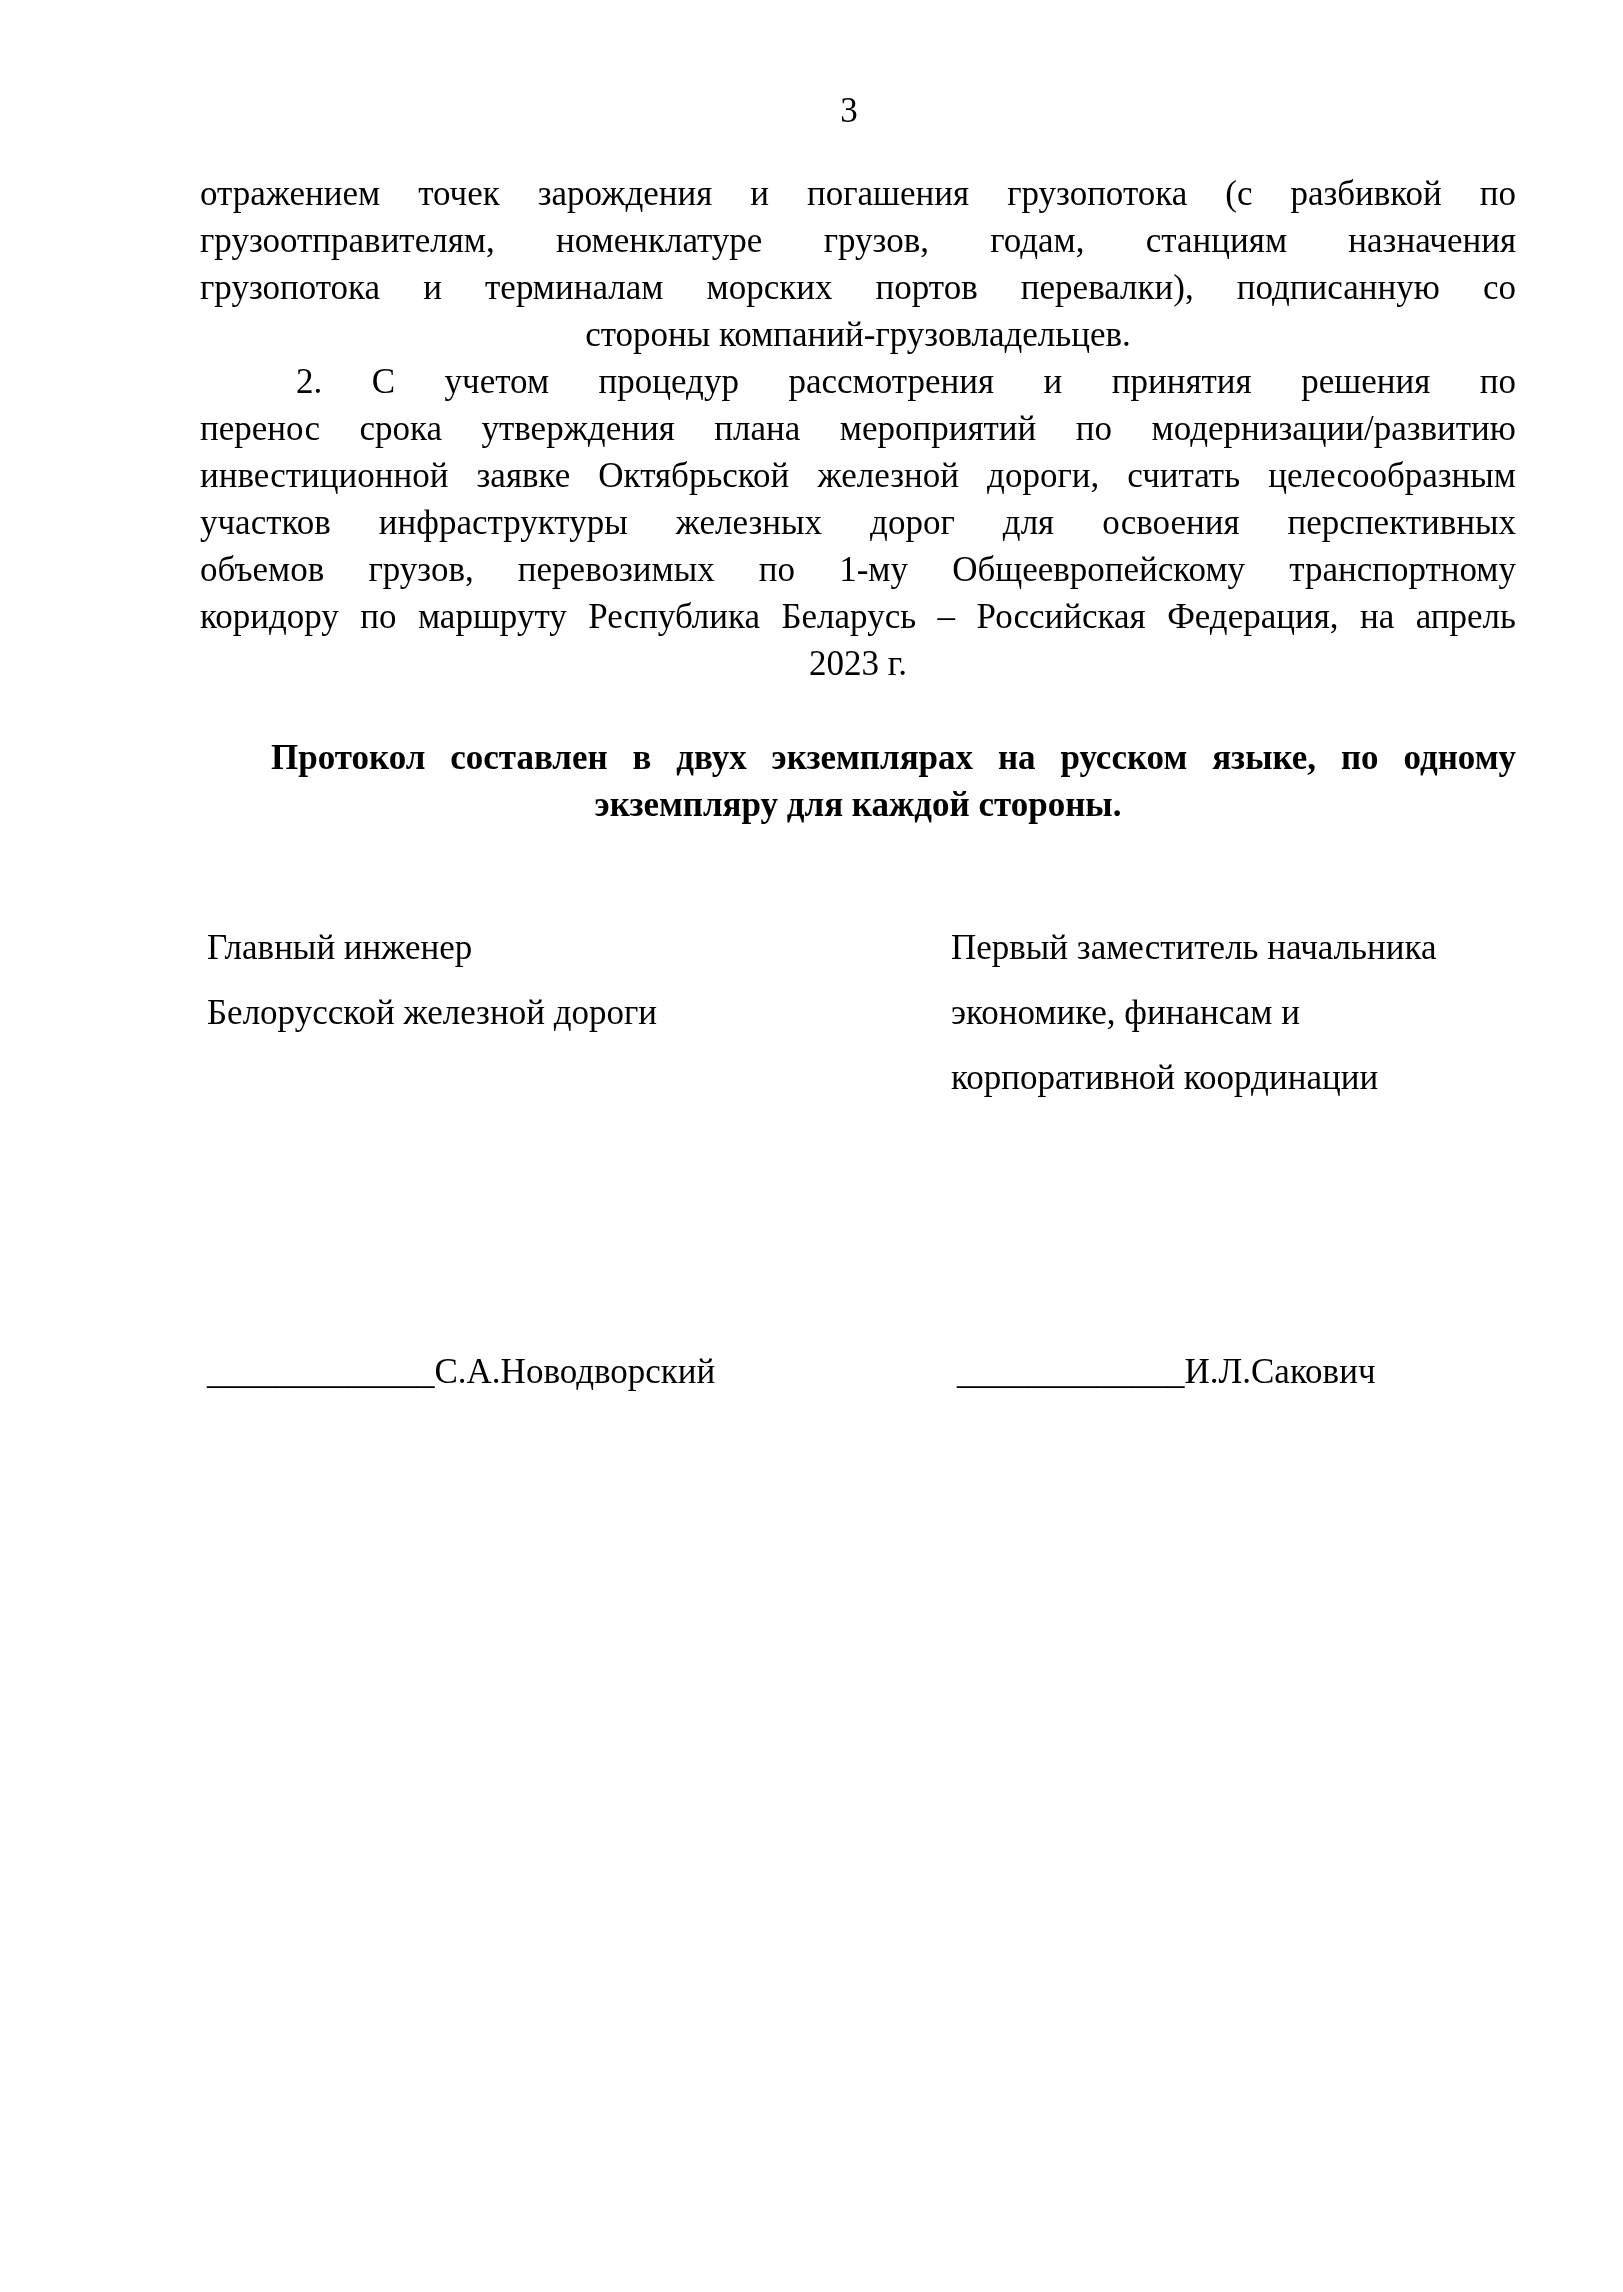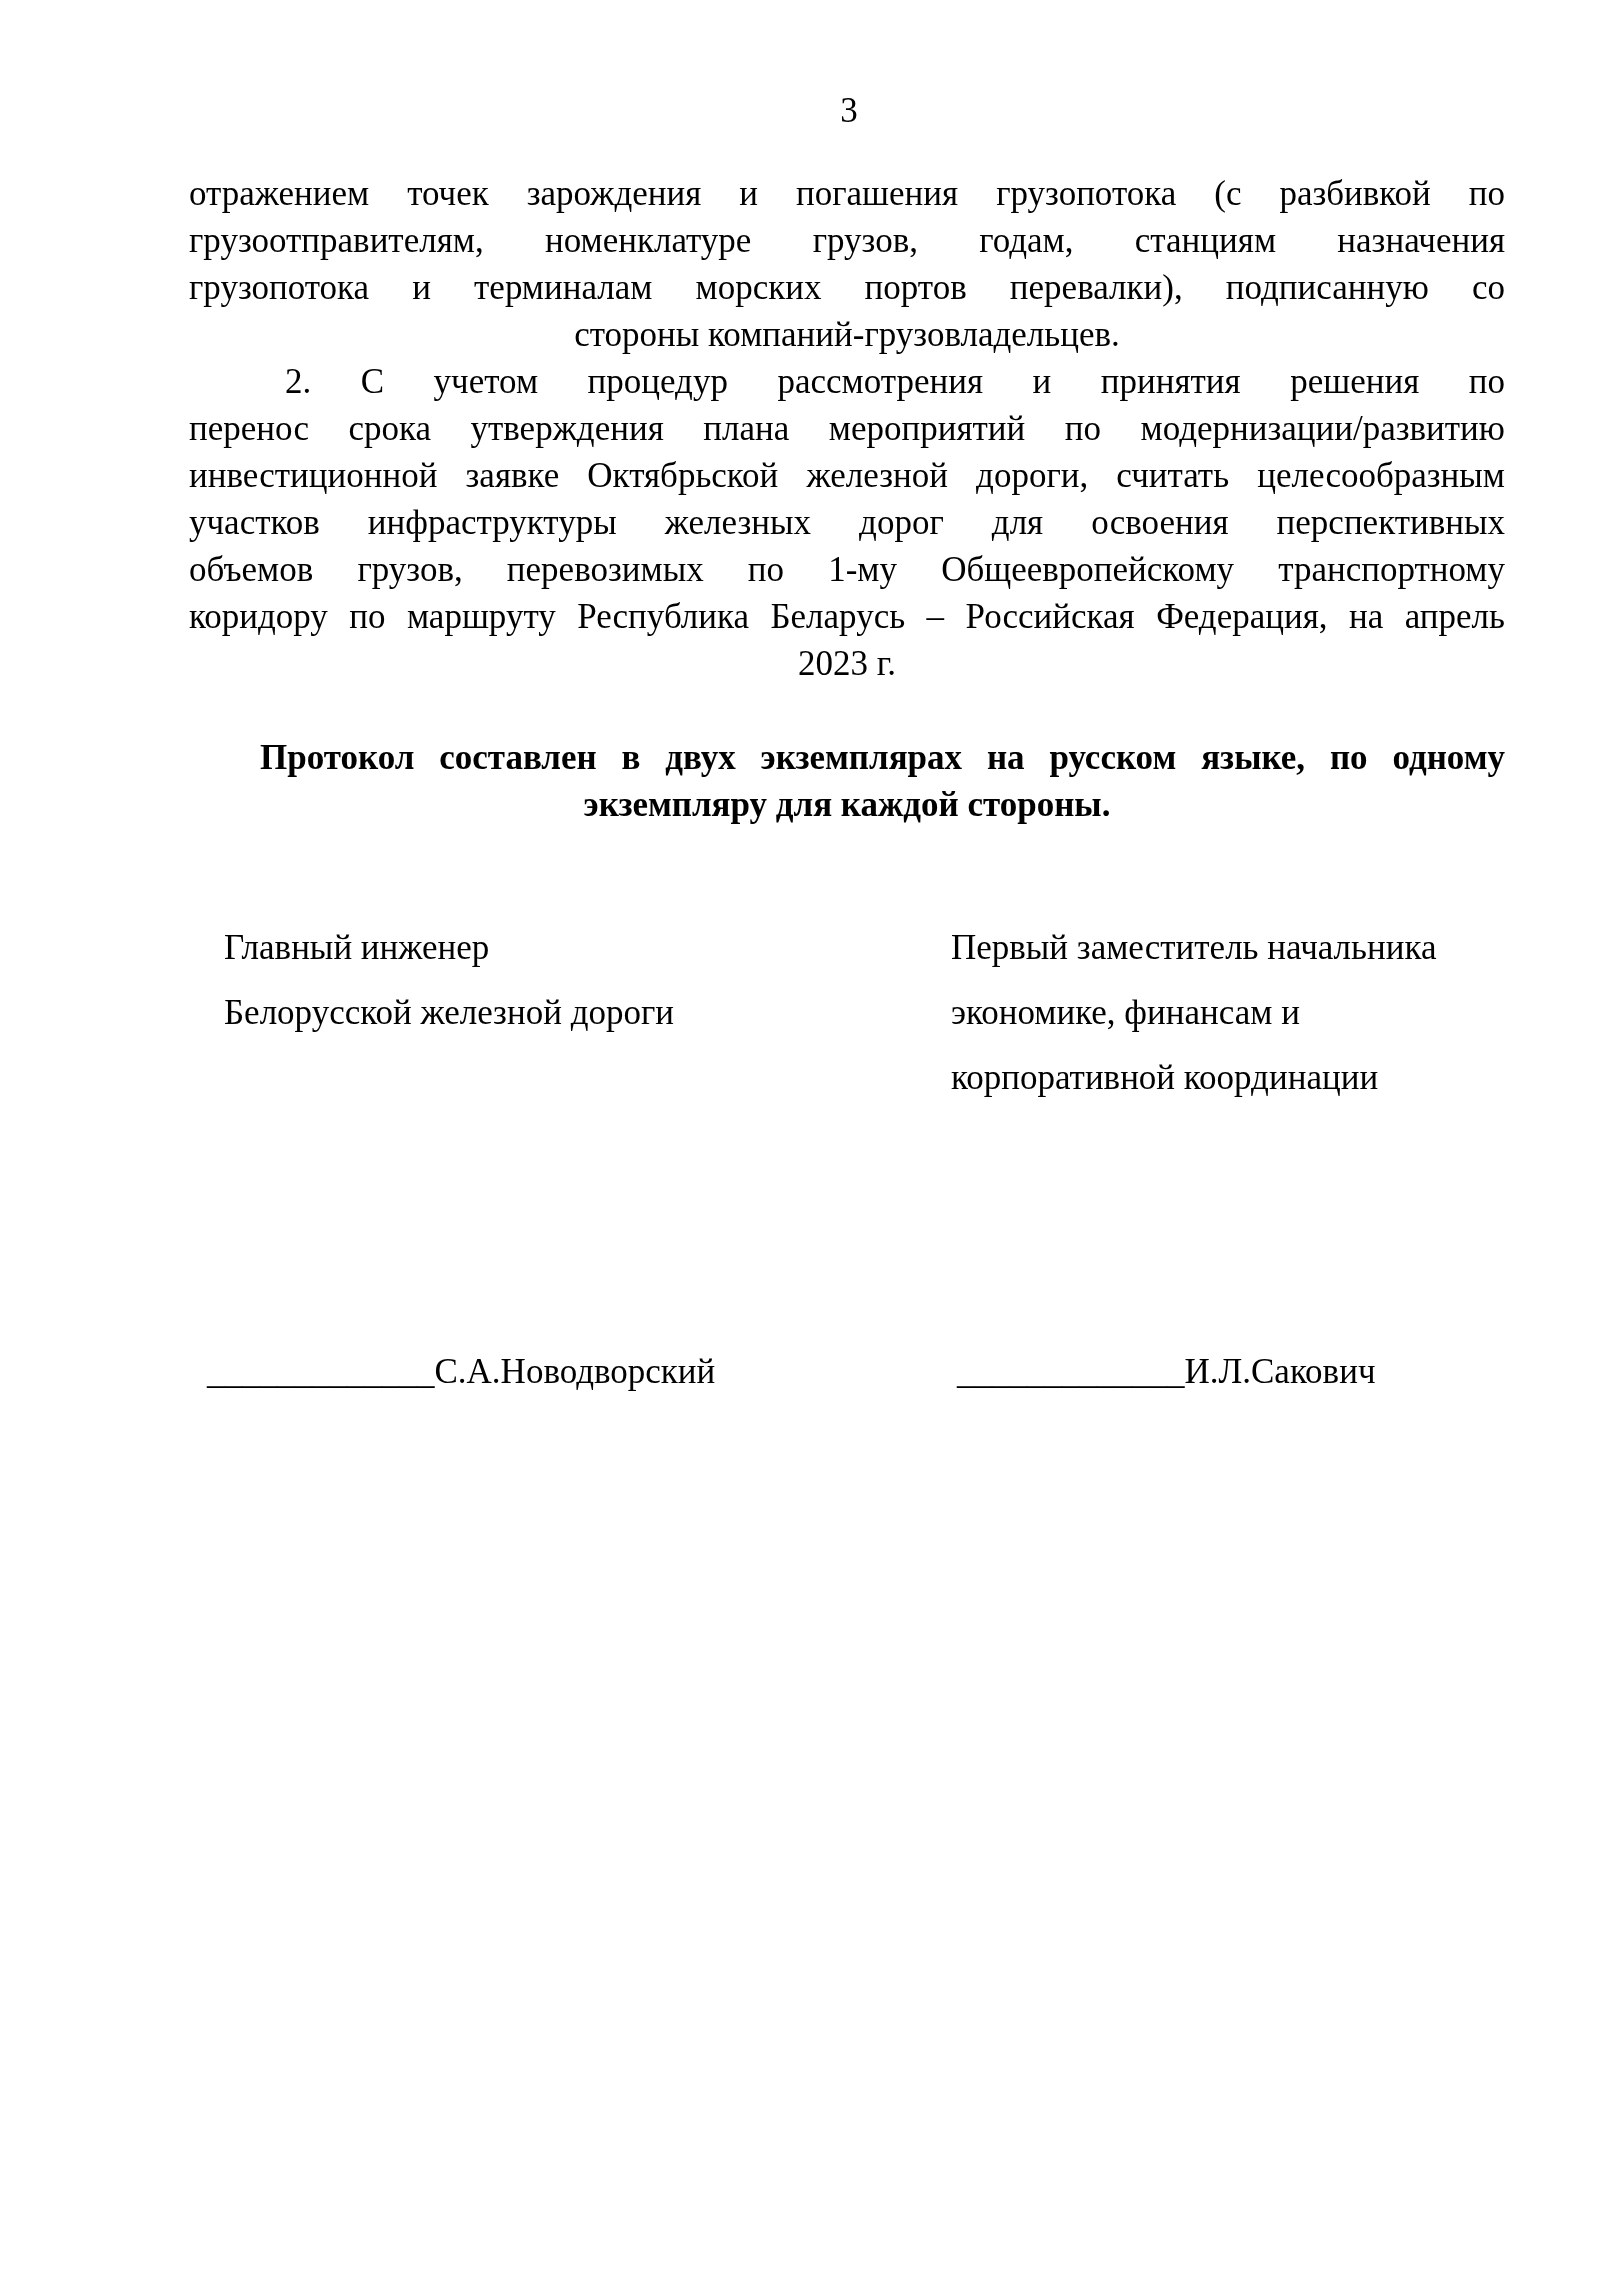--- a/index.html
+++ b/index.html
@@ -17,21 +17,21 @@
   .page-number {
     position: absolute;
     left: 191px;
     width: 1316px;
     top: 87px;
     line-height: 47px;
     text-align: center;
   }
   .body-text {
     position: absolute;
-    left: 189px;
+    left: 200px;
     width: 1316px;
     top: 170px;
   }
   .para { width: 1316px; }
   .para-gap { margin-top: 47px; font-weight: bold; }
   .jline {
     line-height: 47px;
     height: 47px;
     overflow: hidden;
     text-align: justify;
@@ -44,21 +44,21 @@
     text-align: center;
   }
   .indent2 { padding-left: 96px; }
   .indent3 { padding-left: 71px; }
   .sig-title {
     position: absolute;
     top: 915px;
     line-height: 65px;
     text-align: left;
   }
-  .sig-title-left  { left: 224px; width: 549px; }
+  .sig-title-left  { left: 207px; width: 549px; }
   .sig-title-right { left: 951px; width: 568px; }
   .sig-row {
     position: absolute;
     top: 1348px;
     line-height: 47px;
     white-space: nowrap;
   }
   .sig-row-left  { left: 207px; }
   .sig-row-right { left: 957px; }
   .sig-underline { letter-spacing: 0; }

